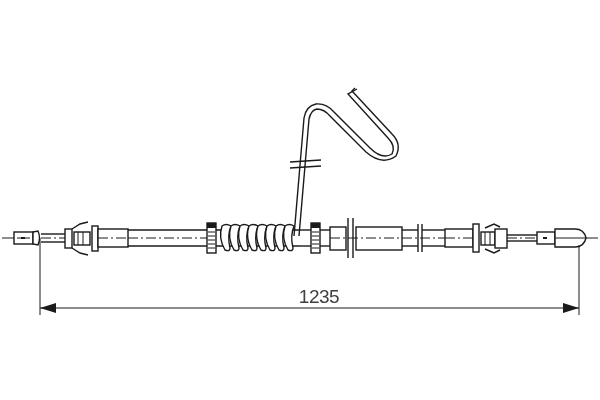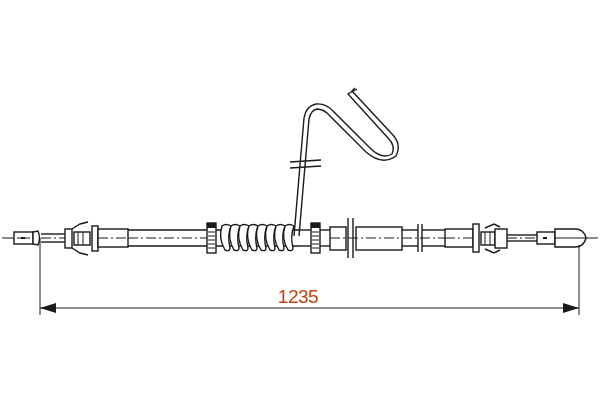--- a/index.html
+++ b/index.html
@@ -1,20 +1,20 @@
 <!DOCTYPE html>
 <html><head>
   <meta charset="utf-8">
   <style>
     html, body { margin: 0; padding: 0; background: #ffffff; }
     body { width: 600px; height: 400px; overflow: hidden; position: relative; }
     .canvas { position: absolute; left: 0; top: 0; width: 600px; height: 400px; }
     .dim-label {
-      position: absolute; left: 253px; top: 286px; width: 90px; text-align: center;
-      font-family: "Liberation Sans", sans-serif; font-size: 19px; color: #c2410c;
+      position: absolute; left: 274px; top: 286px; width: 90px; text-align: center;
+      font-family: "Liberation Sans", sans-serif; font-size: 19px; color: #404040;
       letter-spacing: -0.5px;
     }
     svg { display: block; }
     .ln { stroke: #1a1a1a; fill: none; stroke-width: 1.4; }
     .lnf { stroke: #1a1a1a; fill: #ffffff; stroke-width: 1.4; }
     .thin { stroke: #1a1a1a; fill: none; stroke-width: 1; }
     .center { stroke: #1a1a1a; fill: none; stroke-width: 1; stroke-dasharray: 10 3 2 3; }
     .solid { fill: #1a1a1a; stroke: none; }
   </style>
 </head>

